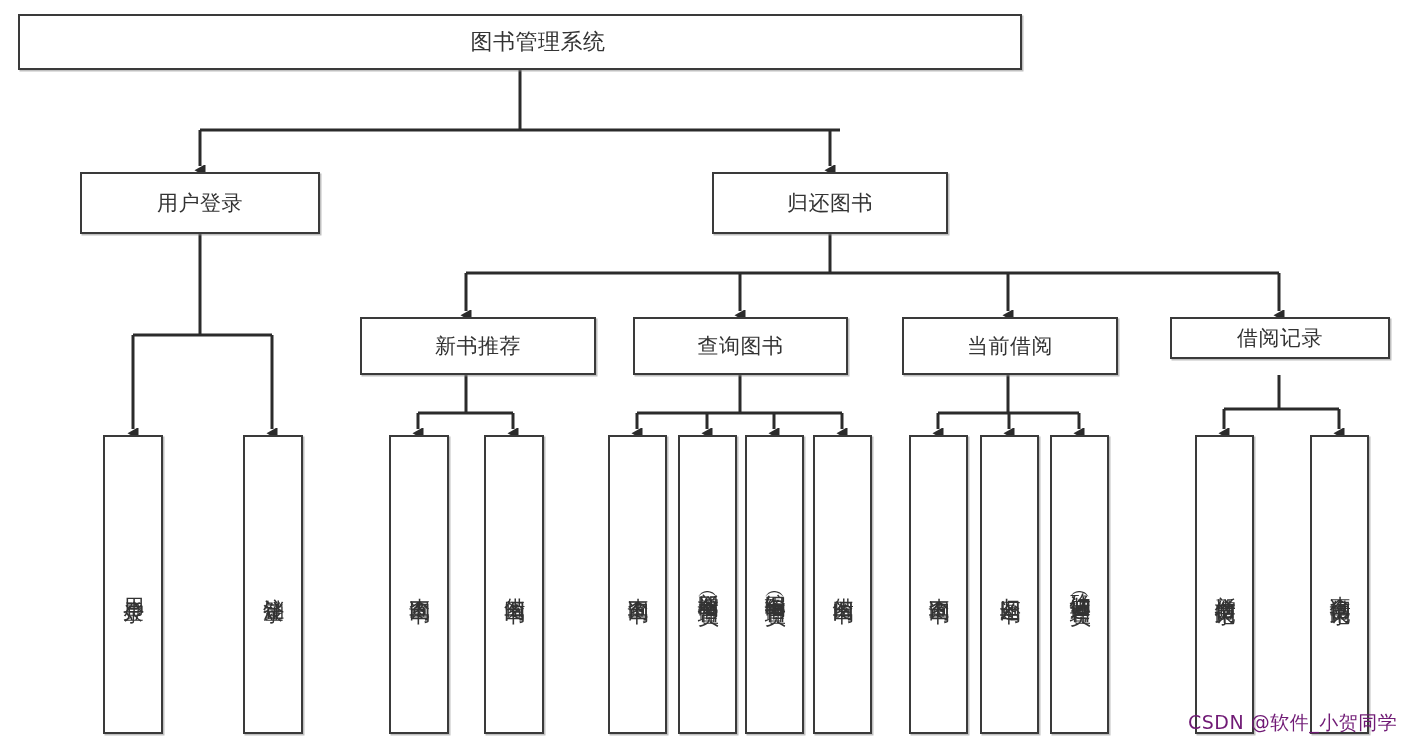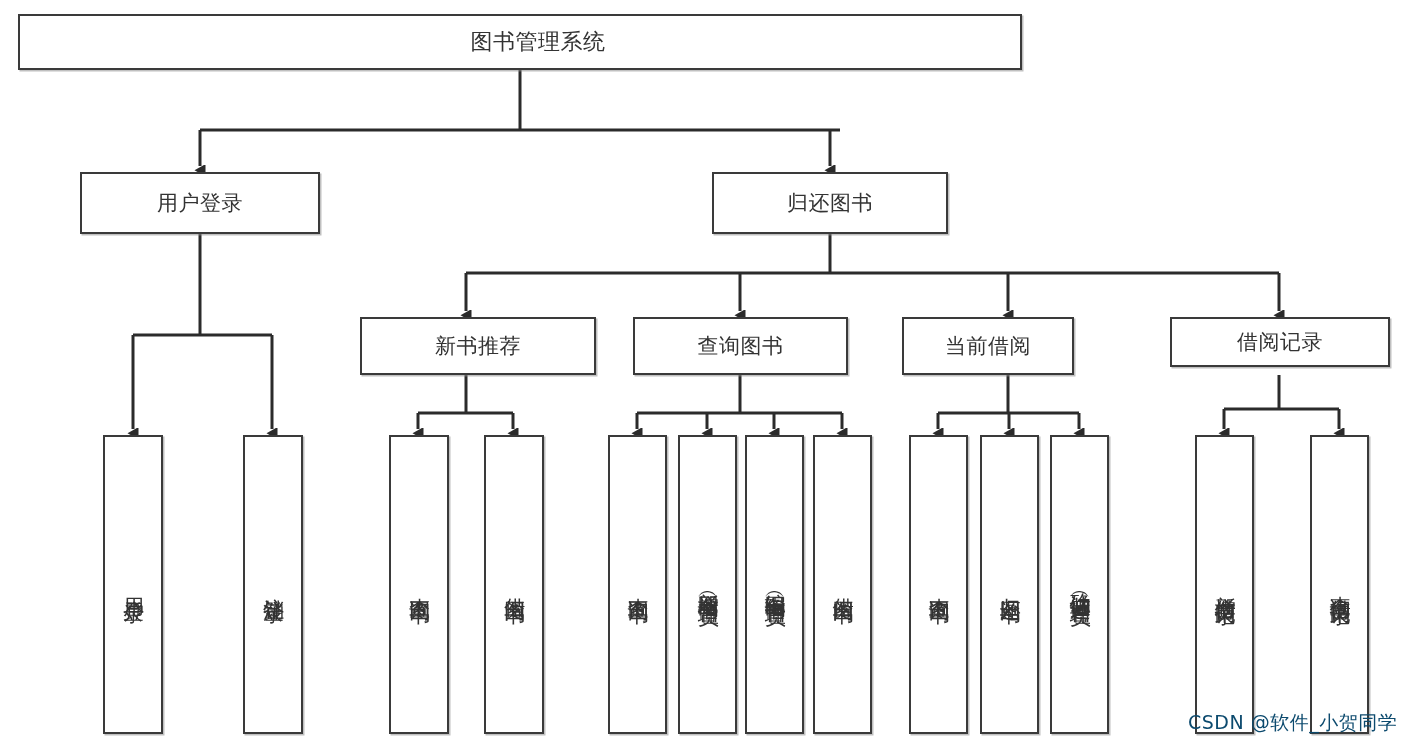--- a/index.html
+++ b/index.html
@@ -64,21 +64,21 @@
     font-size: 21px;
     line-height: 1.22;
     letter-spacing: 2px;
     max-height: 100%;
   }
   #watermark {
     position: absolute;
     left: 1188px;
     top: 710px;
     font-size: 19px;
-    color: #0c4a6e;
+    color: #701a75;
     letter-spacing: 0.5px;
     white-space: nowrap;
     font-family: "DejaVu Sans", "Liberation Sans", sans-serif;
   }
 </style>
 </head>
 <body>
 
 <div id="diagram-root">
 
@@ -142,24 +142,24 @@
   <div class="node horiz" style="left:712px; top:172px; width:236px; height:62px;">
     <span class="node-label">归还图书</span>
   </div>
 
   <div class="node horiz" style="left:360px; top:317px; width:236px; height:58px;">
     <span class="node-label">新书推荐</span>
   </div>
   <div class="node horiz" style="left:633px; top:317px; width:215px; height:58px;">
     <span class="node-label">查询图书</span>
   </div>
-  <div class="node horiz" style="left:902px; top:317px; width:172px; height:58px;">
+  <div class="node horiz" style="left:902px; top:317px; width:216px; height:58px;">
     <span class="node-label">当前借阅</span>
   </div>
-  <div class="node horiz" style="left:1170px; top:317px; width:220px; height:50px;justify-content:center;">
+  <div class="node horiz" style="left:1170px; top:317px; width:220px; height:42px;justify-content:center;">
     <span class="node-label">借阅记录</span>
   </div>
 
   <div class="node vert" style="left:103px; top:435px; width:60px; height:299px;">
     <span class="node-label">用户登录</span>
   </div>
   <div class="node vert" style="left:243px; top:435px; width:60px; height:299px;">
     <span class="node-label">注销登录</span>
   </div>
 

